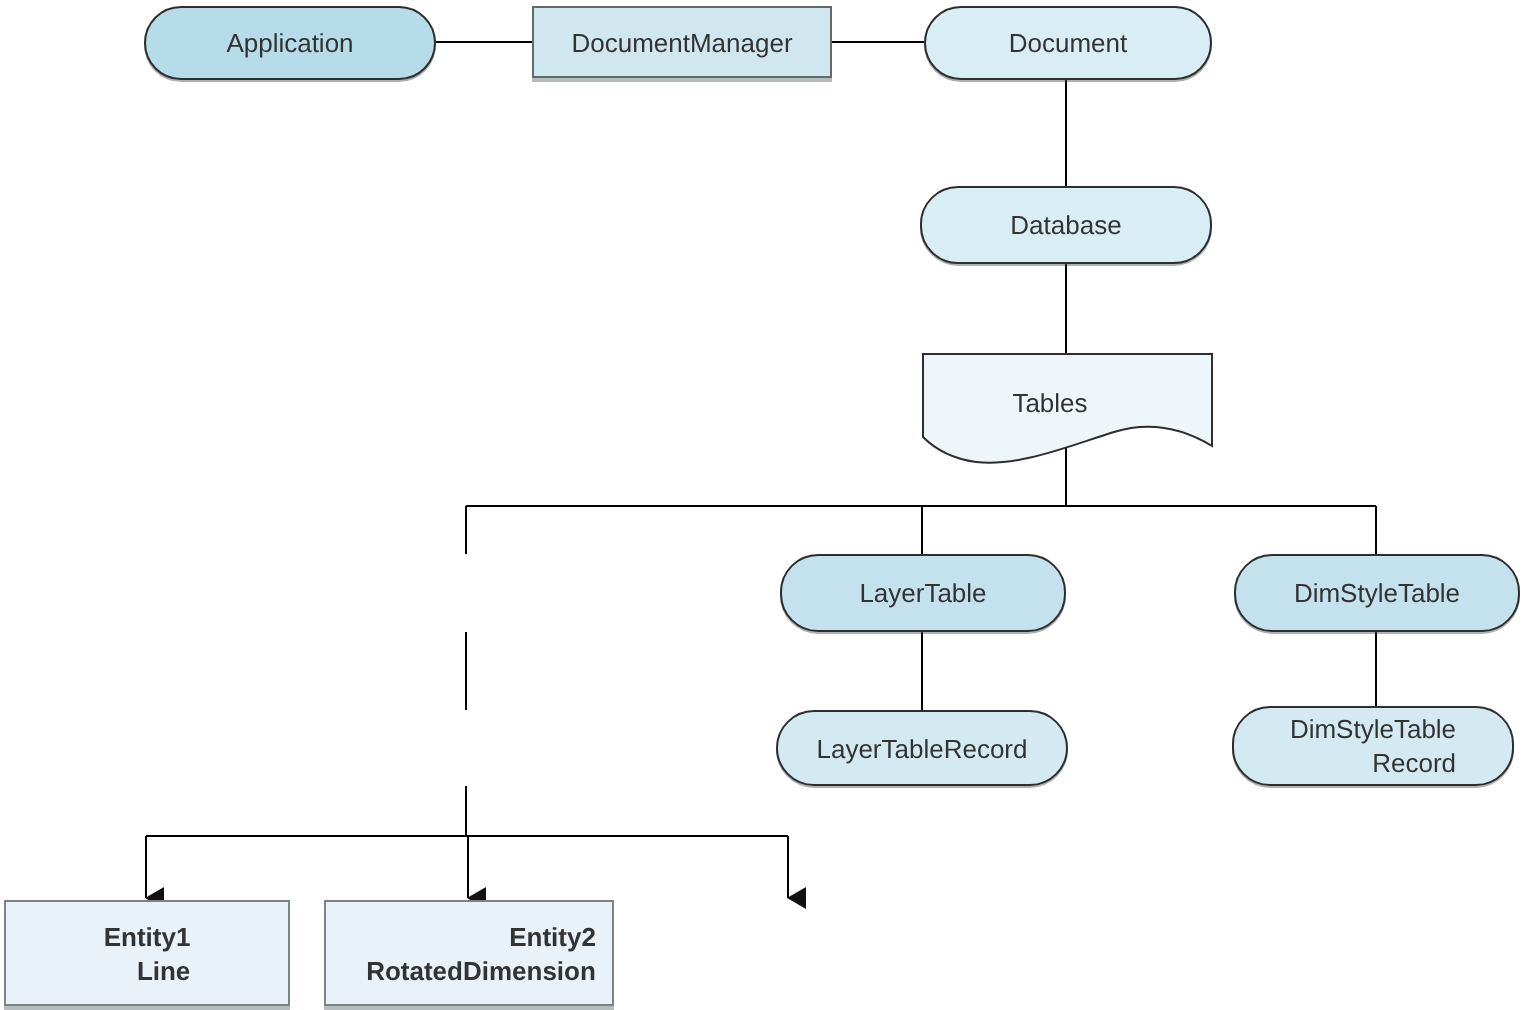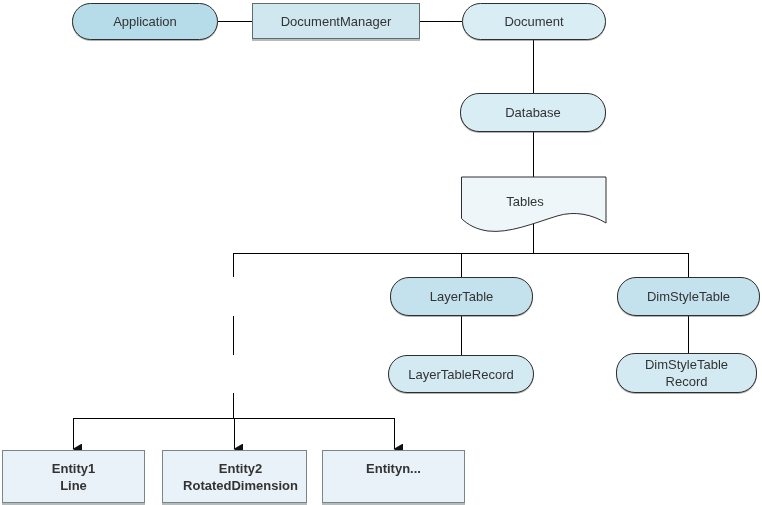--- a/index.html
+++ b/index.html
@@ -8,21 +8,21 @@
     width:762px;height:505px;
     background:#fff;
     font-family:"Liberation Sans", sans-serif;
     overflow:hidden;
   }
   .edges{position:absolute;left:0;top:0;width:762px;height:505px;}
   .node{
     position:absolute;
     box-sizing:border-box;
     display:flex;align-items:center;justify-content:center;
-    text-align:center;
+    text-align:right;
     font-size:13px;line-height:17px;color:#333;
     white-space:pre-line;
   }
   .stadium{
     border:1px solid #2e2e2e;
     border-radius:19px;
     box-shadow:0 1px 0 rgba(80,80,80,.45);
   }
   .fill-primary{background:var(--node-primary,#b5dce8);}
   .fill-table{background:var(--node-table,#c4e2ed);}
@@ -74,21 +74,21 @@
       <line x1="73" y1="418" x2="73" y2="449" marker-end="url(#arrow)"></line>
       <line x1="234" y1="418" x2="234" y2="449" marker-end="url(#arrow)"></line>
       <line x1="394" y1="418" x2="394" y2="449" marker-end="url(#arrow)"></line>
     </g>
   </svg>
 
   <div class="node stadium fill-primary" style="left:72px;top:3px;width:146px;height:37px;">
     <span>Application</span>
   </div>
 
-  <div class="node rect-node" style="left:252px;top:3px;width:168px;height:36px;">
+  <div class="node rect-node" style="left:266px;top:3px;width:150px;height:36px;">
     <span>DocumentManager</span>
   </div>
 
   <div class="node stadium fill-light" style="left:462px;top:3px;width:144px;height:37px;">
     <span>Document</span>
   </div>
 
   <div class="node stadium fill-light" style="left:460px;top:93px;width:146px;height:39px;">
     <span>Database</span>
   </div>
@@ -122,17 +122,14 @@
   <div class="node entity" style="left:2px;top:450px;width:143px;height:53px;">
     <span>Entity1
 Line</span>
   </div>
 
   <div class="node entity" style="left:162px;top:450px;width:145px;height:53px;padding-left:12px;">
     <span>Entity2
 RotatedDimension</span>
   </div>
 
-  <div class="node entity" style="left:322px;top:450px;width:143px;height:53px;">
-    <span>Entityn...</span>
-  </div>
 
 </div>
 
 </body></html>

